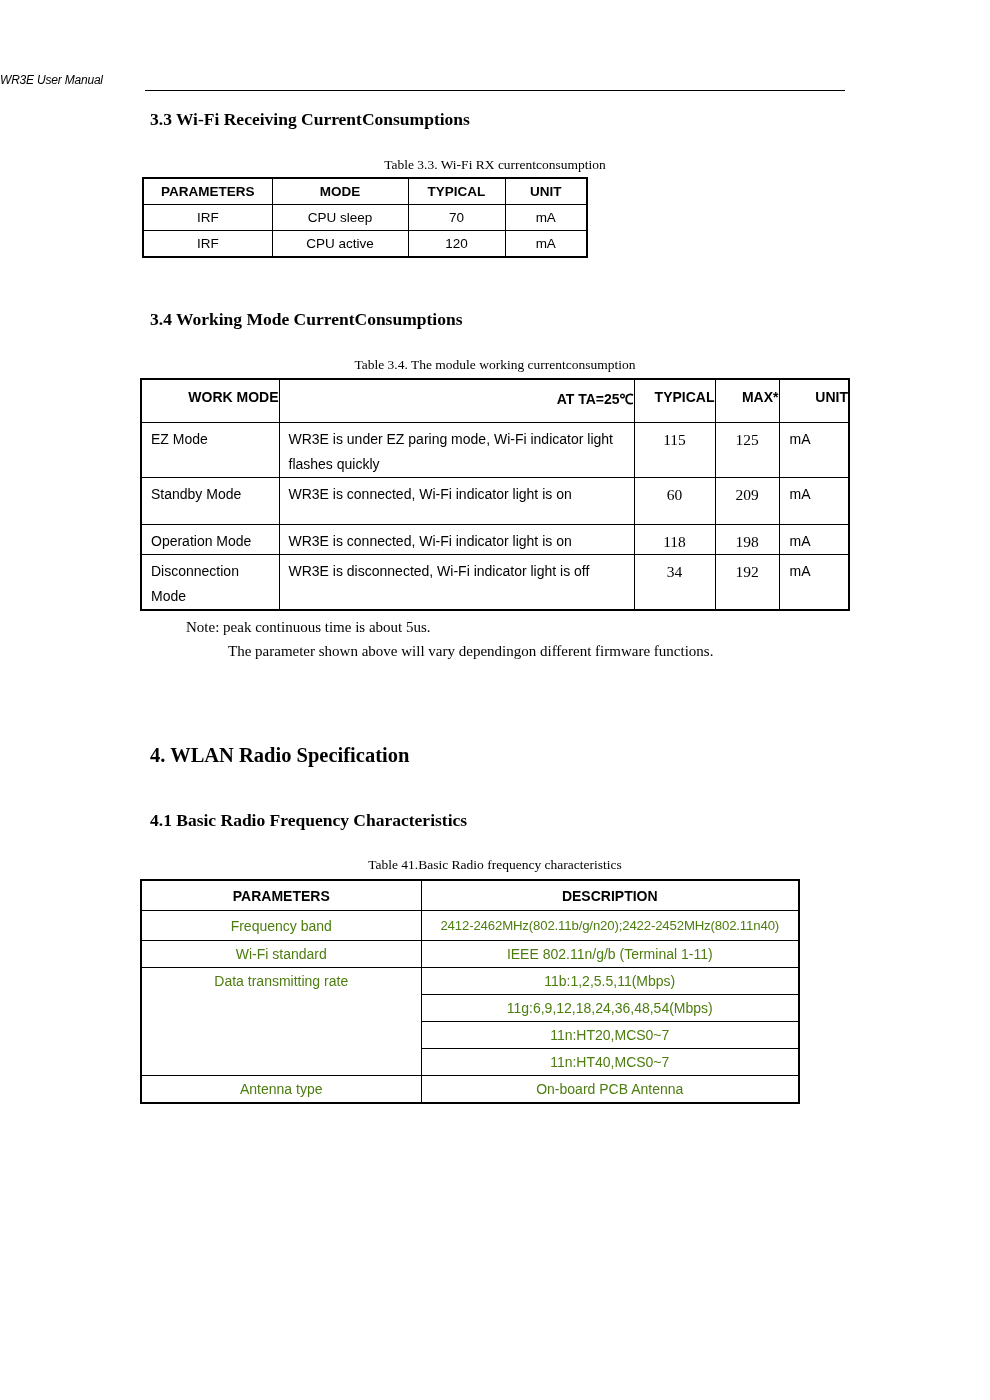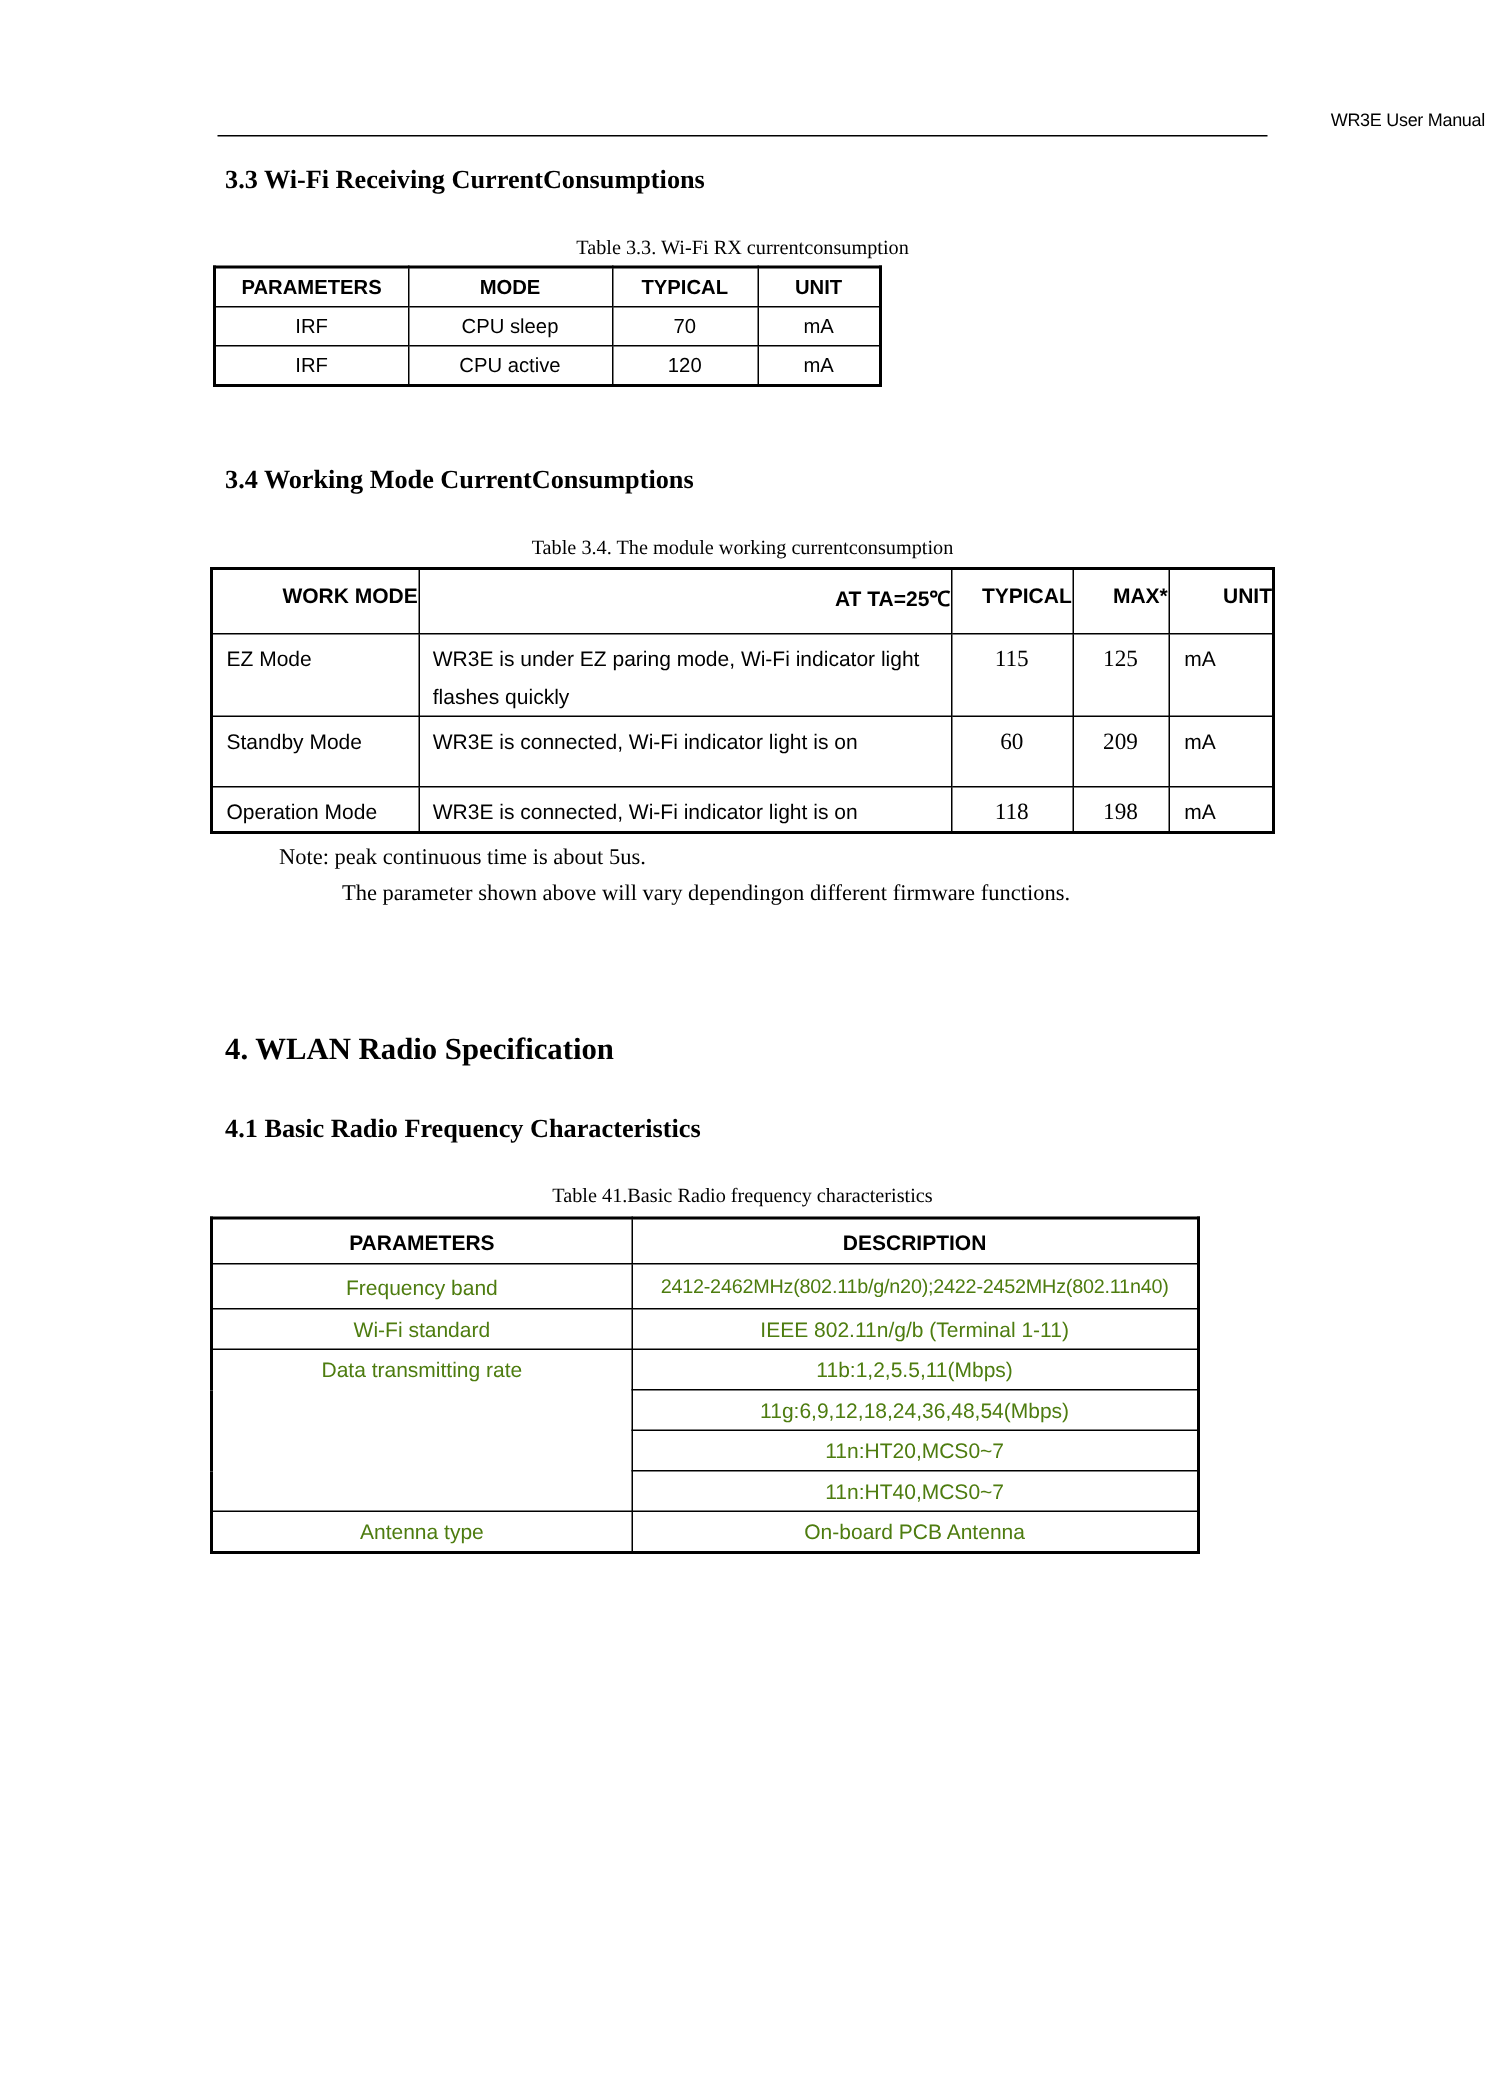--- a/index.html
+++ b/index.html
@@ -2,33 +2,33 @@
 <html><head>
 <meta charset="utf-8">
 <style>
   html,body { margin:0; padding:0; background:#ffffff; }
   .page {
     width:990px; height:1400px; background:#ffffff; overflow:hidden;
     font-family:"Liberation Sans", sans-serif; color:#0e0e0e;
   }
   
   .doc-header {
-    padding-top:73px; text-align:right;
-    font-size:12px; letter-spacing:-0.2px; color:#000;
+    padding-top:73px; text-align:left;
+    font-size:12px; letter-spacing:-0.2px; color:#000;font-style:italic;
   }
   .header-rule {
     width:700px; margin:3px auto 0 auto;
     border:none; border-top:1.8px solid #000;
   }
   
   .h-serif { font-family:"Liberation Serif", serif; font-weight:bold; color:#000; }
   .heading-33 { margin:18px 0 0 150px; font-size:17.5px; }
   .heading-34 { margin:51px 0 0 150px; font-size:17.5px; }
   .heading-4  { margin:84px 0 0 150px; font-size:20.5px; }
-  .heading-41 { margin:30px 0 0 150px; font-size:17.5px; }
+  .heading-41 { margin:43px 0 0 150px; font-size:17.5px; }
   
   .table-caption {
     margin-top:27px; text-align:center;
     font-family:"Liberation Serif", serif; font-size:13.5px; color:#000;
   }
   .note-line { font-family:"Liberation Serif", serif; font-size:15px; color:#000; }
   .note-1 { margin:8px 0 0 186px; }
   .note-2 { margin:7px 0 0 228px; }
   
   table { border-collapse:collapse; table-layout:fixed; border:2px solid #000; }
@@ -147,20 +147,27 @@
       <td class="num">209</td>
       <td class="unit">mA</td>
     </tr>
     <tr class="row-op">
       <td>Operation Mode</td>
       <td>WR3E is connected, Wi-Fi indicator light is on</td>
       <td class="num">118</td>
       <td class="num">198</td>
       <td class="unit">mA</td>
     </tr>
+    <tr class="row-dc">
+      <td>Disconnection Mode</td>
+      <td>WR3E is disconnected, Wi-Fi indicator light is off</td>
+      <td class="num">34</td>
+      <td class="num">192</td>
+      <td class="unit">mA</td>
+    </tr>
   </tbody>
     </table>
 
   <div class="note-line note-1">Note: peak continuous time is about 5us.</div>
   <div class="note-line note-2">The parameter shown above will vary dependingon different firmware functions.</div>
 
   <div class="h-serif heading-4">4. WLAN Radio Specification</div>
 
   <div class="h-serif heading-41">4.1 Basic Radio Frequency Characteristics</div>
 

